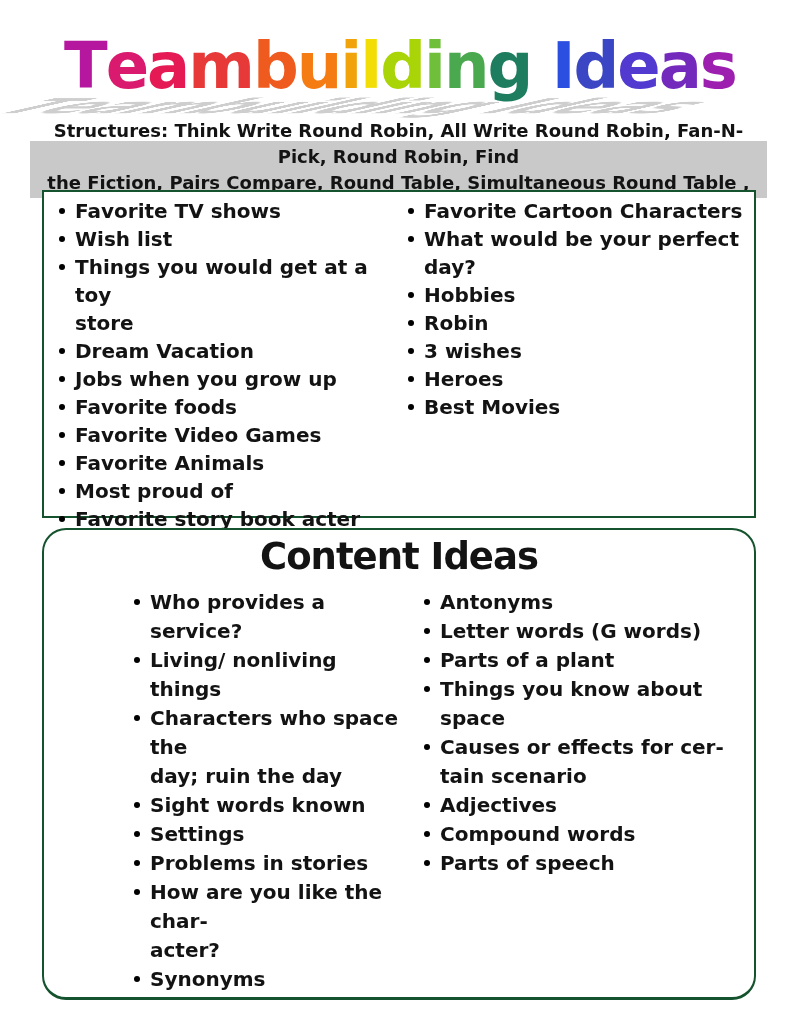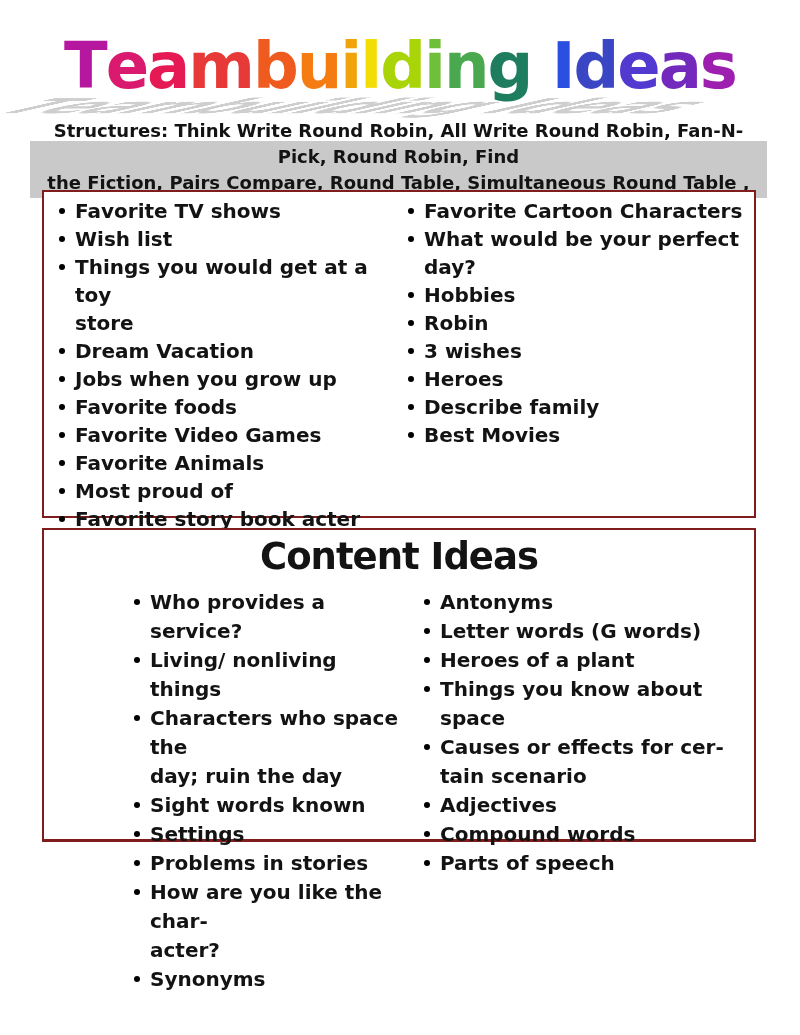--- a/index.html
+++ b/index.html
@@ -27,23 +27,23 @@
   
   .structures-box {
     position:absolute; top:141px; left:30px; width:737px; height:57px;
     background:#c9c9c9;
     display:flex; align-items:center; justify-content:center;
     text-align:center; font-size:18px; font-weight:bold; line-height:26px;
     white-space:pre-line;
   }
 
   
-  .box { position:absolute; left:42px; width:714px; border:2px solid #7f1d1d; background:#fff; }
+  .box { position:absolute; left:42px; width:714px; border:2px solid #14532d; background:#fff; }
   .box1 { top:190px; height:328px; }
-  .box2 { top:528px; height:314px; border-bottom-width:3px; }
+  .box2 { top:528px; height:472px; border-bottom-width:3px;border-radius:24px; }
 
   .cols { display:grid; grid-template-columns:1fr 1fr; }
   ul { list-style:none; }
   li {
     position:relative; padding-left:18px;
     font-size:20px; font-weight:bold; line-height:28px;
     white-space:pre-line;
   }
   li::before {
     content:""; position:absolute; left:2px; top:11px;
@@ -93,21 +93,20 @@
           <li>Favorite story book acter</li>
         </ul>
       <ul id="tb-right" class="col-right">
           <li>Favorite Cartoon Characters</li>
           <li>What would be your perfect
 day?</li>
           <li>Hobbies</li>
           <li>Robin</li>
           <li>3 wishes</li>
           <li>Heroes</li>
-          <li>Describe family</li>
           <li>Best Movies</li>
         </ul>
     </div>
   </div>
 
   <div class="box box2">
     <h2 class="content-title">Content Ideas</h2>
     <div class="cols">
       <ul id="ct-left" class="col-left">
           <li>Who provides a service?</li>
@@ -117,21 +116,21 @@
           <li>Sight words known</li>
           <li>Settings</li>
           <li>Problems in stories</li>
           <li>How are you like the char-
 acter?</li>
           <li>Synonyms</li>
         </ul>
       <ul id="ct-right" class="col-right">
           <li>Antonyms</li>
           <li>Letter words (G words)</li>
-          <li>Heroes of a plant</li>
+          <li>Parts of a plant</li>
           <li>Things you know about
 space</li>
           <li>Causes or effects for cer-
 tain scenario</li>
           <li>Adjectives</li>
           <li>Compound words</li>
           <li>Parts of speech</li>
         </ul>
     </div>
   </div>

